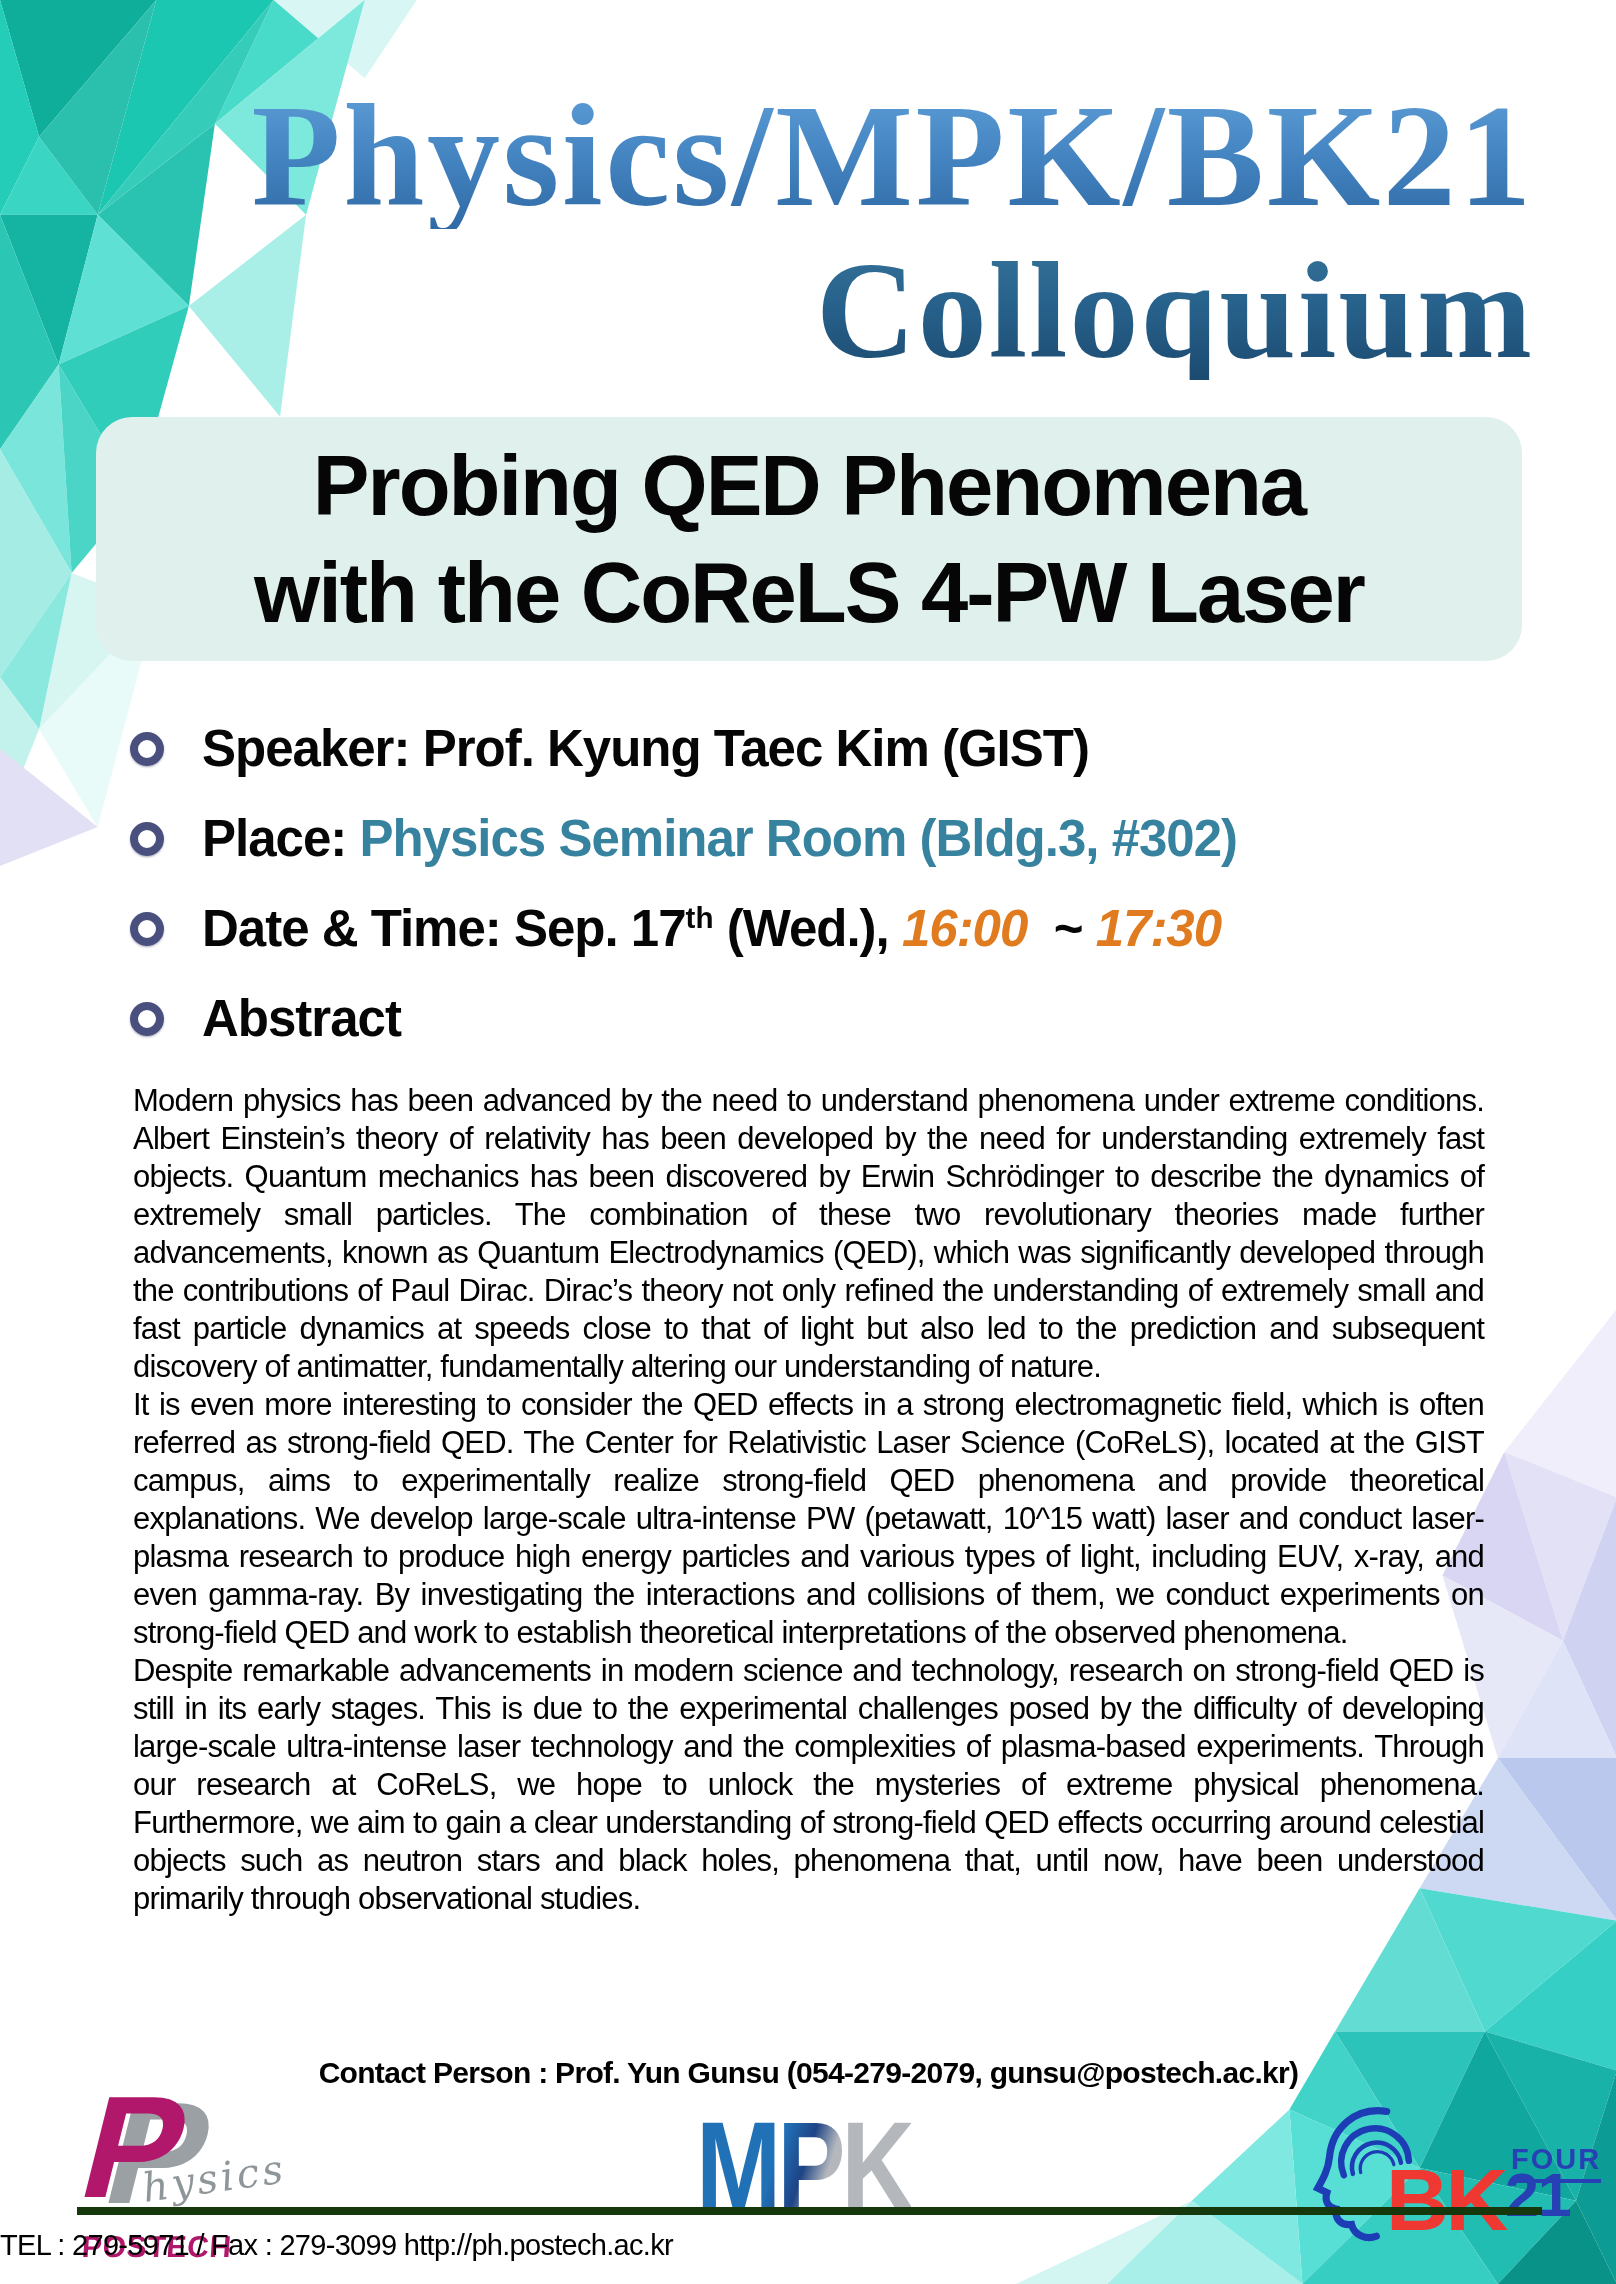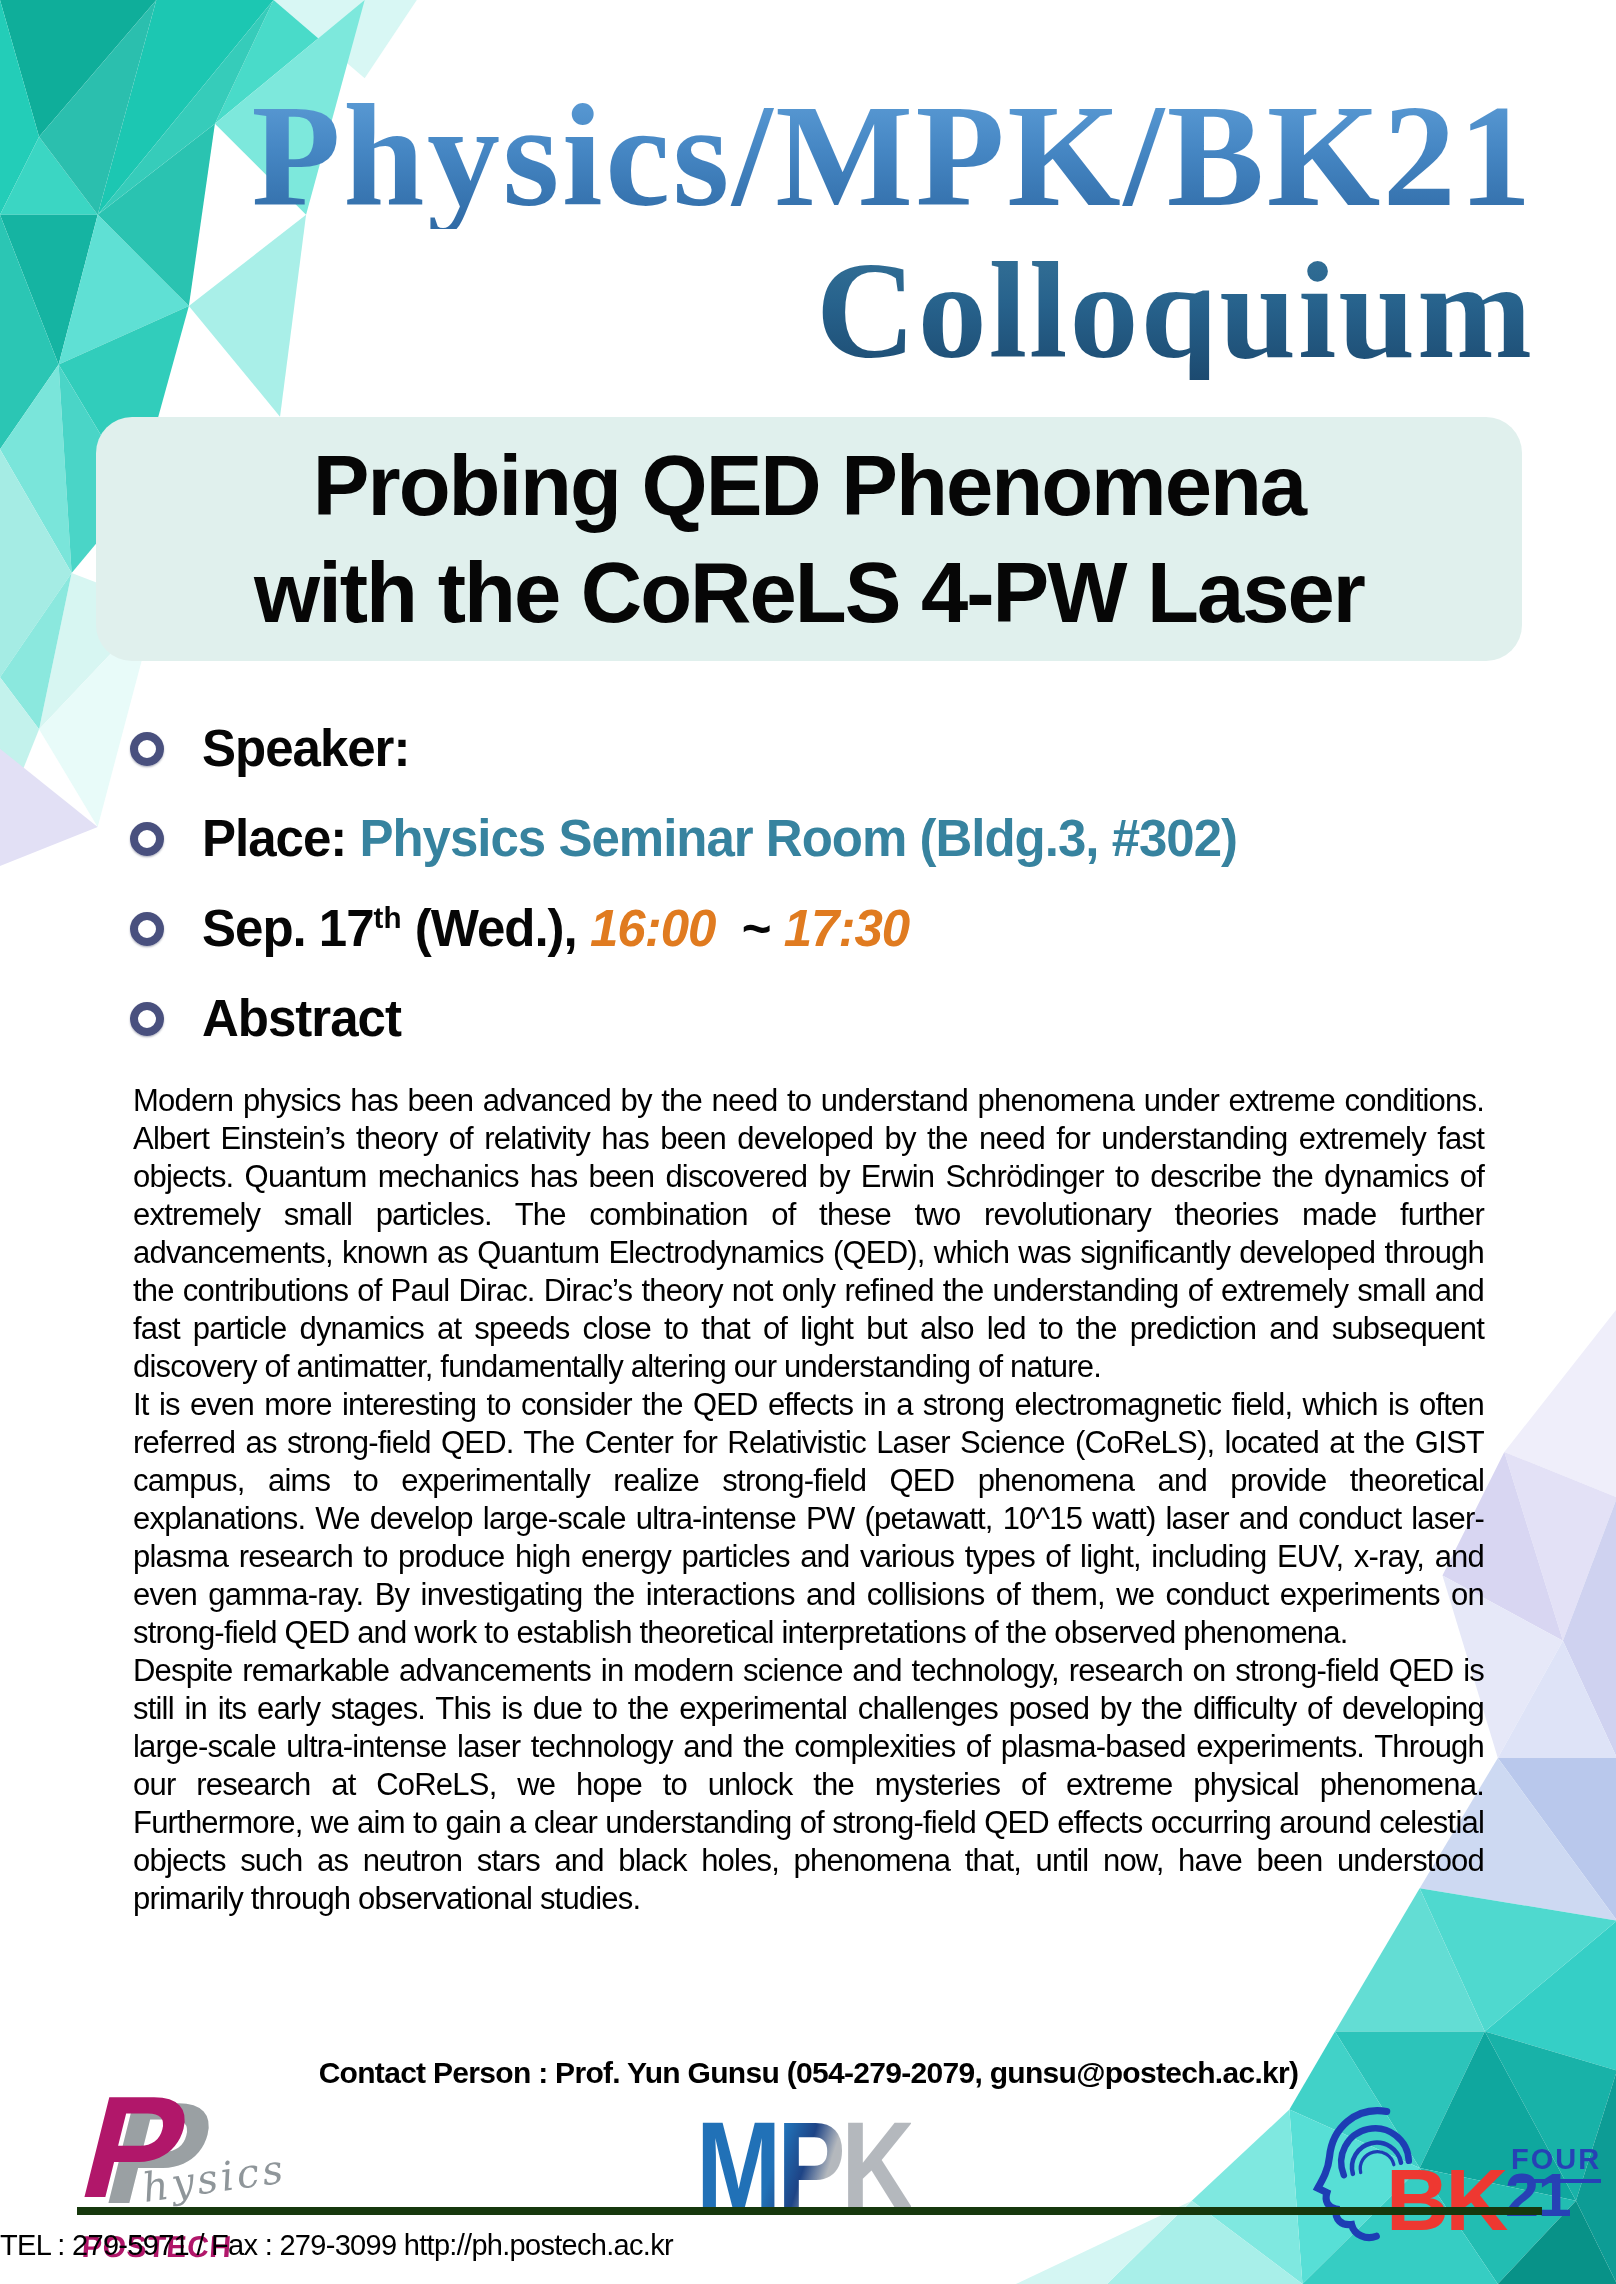--- a/index.html
+++ b/index.html
@@ -133,30 +133,32 @@
   <div id="hdr2" class="hdr">Colloquium</div>
 
   <div id="titlebox">
     <div class="titleline">Probing QED Phenomena</div>
     <div class="titleline">with the CoReLS 4-PW Laser</div>
   </div>
 
   <div class="brow" style="top:716px;">
     <span class="ring"></span>
     <span class="btxt">Speaker: </span>
+    <span class="btxt">Prof. Kyung Taec Kim (GIST)</span>
   </div>
 
   <div class="brow" style="top:806px;">
     <span class="ring"></span>
     <span class="btxt">Place: </span>
     <span class="btxt teal">Physics Seminar Room (Bldg.3, #302)</span>
   </div>
 
   <div class="brow" style="top:896px;">
     <span class="ring"></span>
+    <span class="btxt">Date &amp; Time: </span>
     <span class="btxt">Sep. 17</span>
     <span class="btxt"><sup>th</sup></span>
     <span class="btxt"> (Wed.), </span>
     <span class="btxt orange">16:00</span>
     <span class="btxt">  ~ </span>
     <span class="btxt orange">17:30</span>
   </div>
 
   <div class="brow" style="top:986px;">
     <span class="ring"></span>

